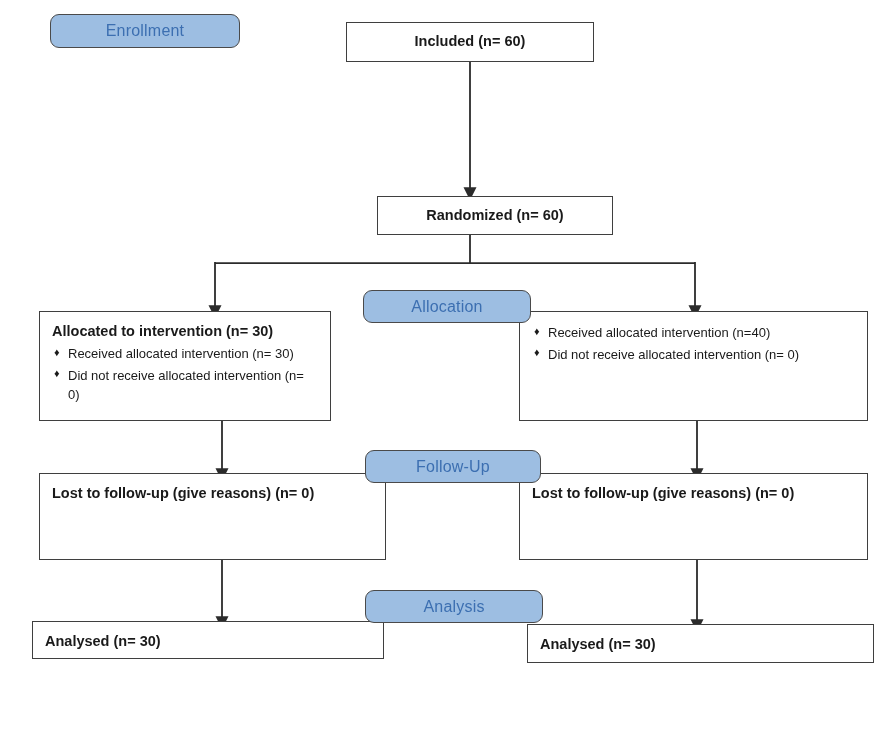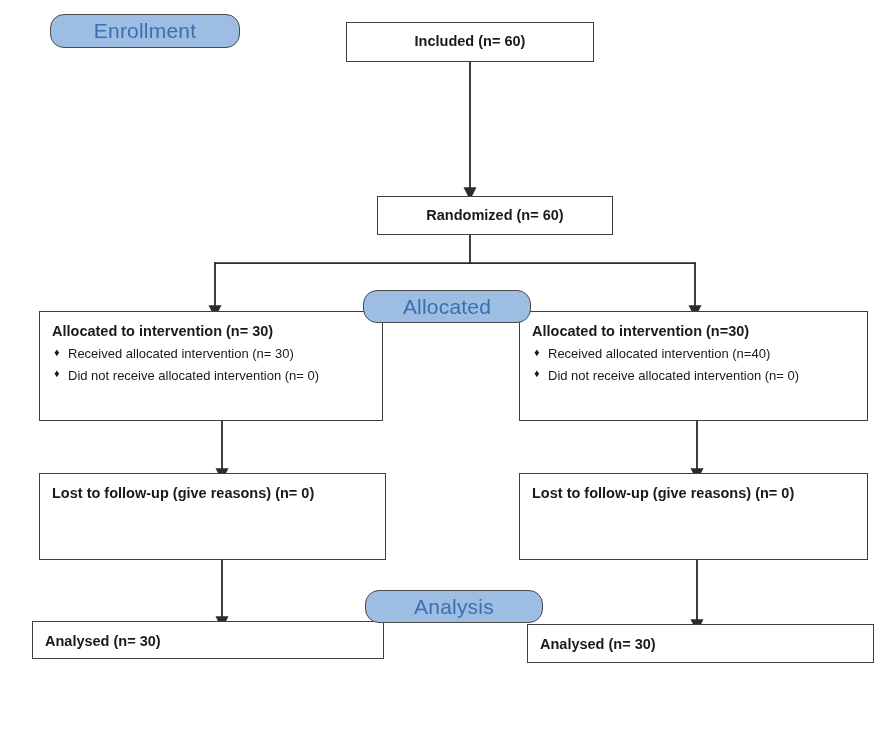--- a/index.html
+++ b/index.html
@@ -73,23 +73,23 @@
   }
   
   .stage-pill {
     position: absolute;
     box-sizing: border-box;
     display: flex;
     align-items: center;
     justify-content: center;
     background: #9DBEE2;
     border: 1px solid #4a4a4a;
-    border-radius: 14px;
+    border-radius: 9px;
     color: #3C6FB1;
-    font-size: 21px;
+    font-size: 16px;
     letter-spacing: 0.2px;
     z-index: 5;
   }
 </style>
 </head>
 <body>
 
 <div id="diagram">
 
   <svg id="connectors" viewBox="0 0 886 732" width="886" height="732" xmlns="http://www.w3.org/2000/svg">
@@ -122,39 +122,41 @@
 
   <div class="box centered" style="left:346px; top:22px; width:248px; height:40px;">
     <span class="box-text">Included (n= 60)</span>
   </div>
 
   <div class="box centered" style="left:377px; top:196px; width:236px; height:39px;">
     <span class="box-text">Randomized (n= 60)</span>
   </div>
 
   <div class="stage-pill" style="left:363px; top:290px; width:168px; height:33px;">
-    <span>Allocated</span>
+    <span>Allocation</span>
   </div>
 
-  <div class="box padded" style="left:39px; top:311px; width:344px; height:110px;">
+  <div class="box padded" style="left:39px; top:311px; width:292px; height:110px;">
     <span class="box-text">Allocated to intervention (n= 30)</span>
     <ul class="bullets">
       <li>Received allocated intervention (n=  30)</li>
       <li>Did not receive allocated intervention (n=  0)</li>
     </ul>
   </div>
 
   <div class="box padded" style="left:519px; top:311px; width:349px; height:110px;">
-    <span class="box-text">Allocated to intervention (n=30)</span>
     <ul class="bullets">
       <li>Received allocated intervention (n=40)</li>
       <li>Did not receive allocated intervention (n=  0)</li>
     </ul>
   </div>
 
+  <div class="stage-pill" style="left:365px; top:450px; width:176px; height:33px;">
+    <span>Follow-Up</span>
+  </div>
 
   <div class="box padded" style="left:39px; top:473px; width:347px; height:87px;">
     <span class="box-text">Lost to follow-up (give reasons) (n= 0)</span>
   </div>
 
   <div class="box padded" style="left:519px; top:473px; width:349px; height:87px;">
     <span class="box-text">Lost to follow-up (give reasons) (n= 0)</span>
   </div>
 
   <div class="stage-pill" style="left:365px; top:590px; width:178px; height:33px;">

